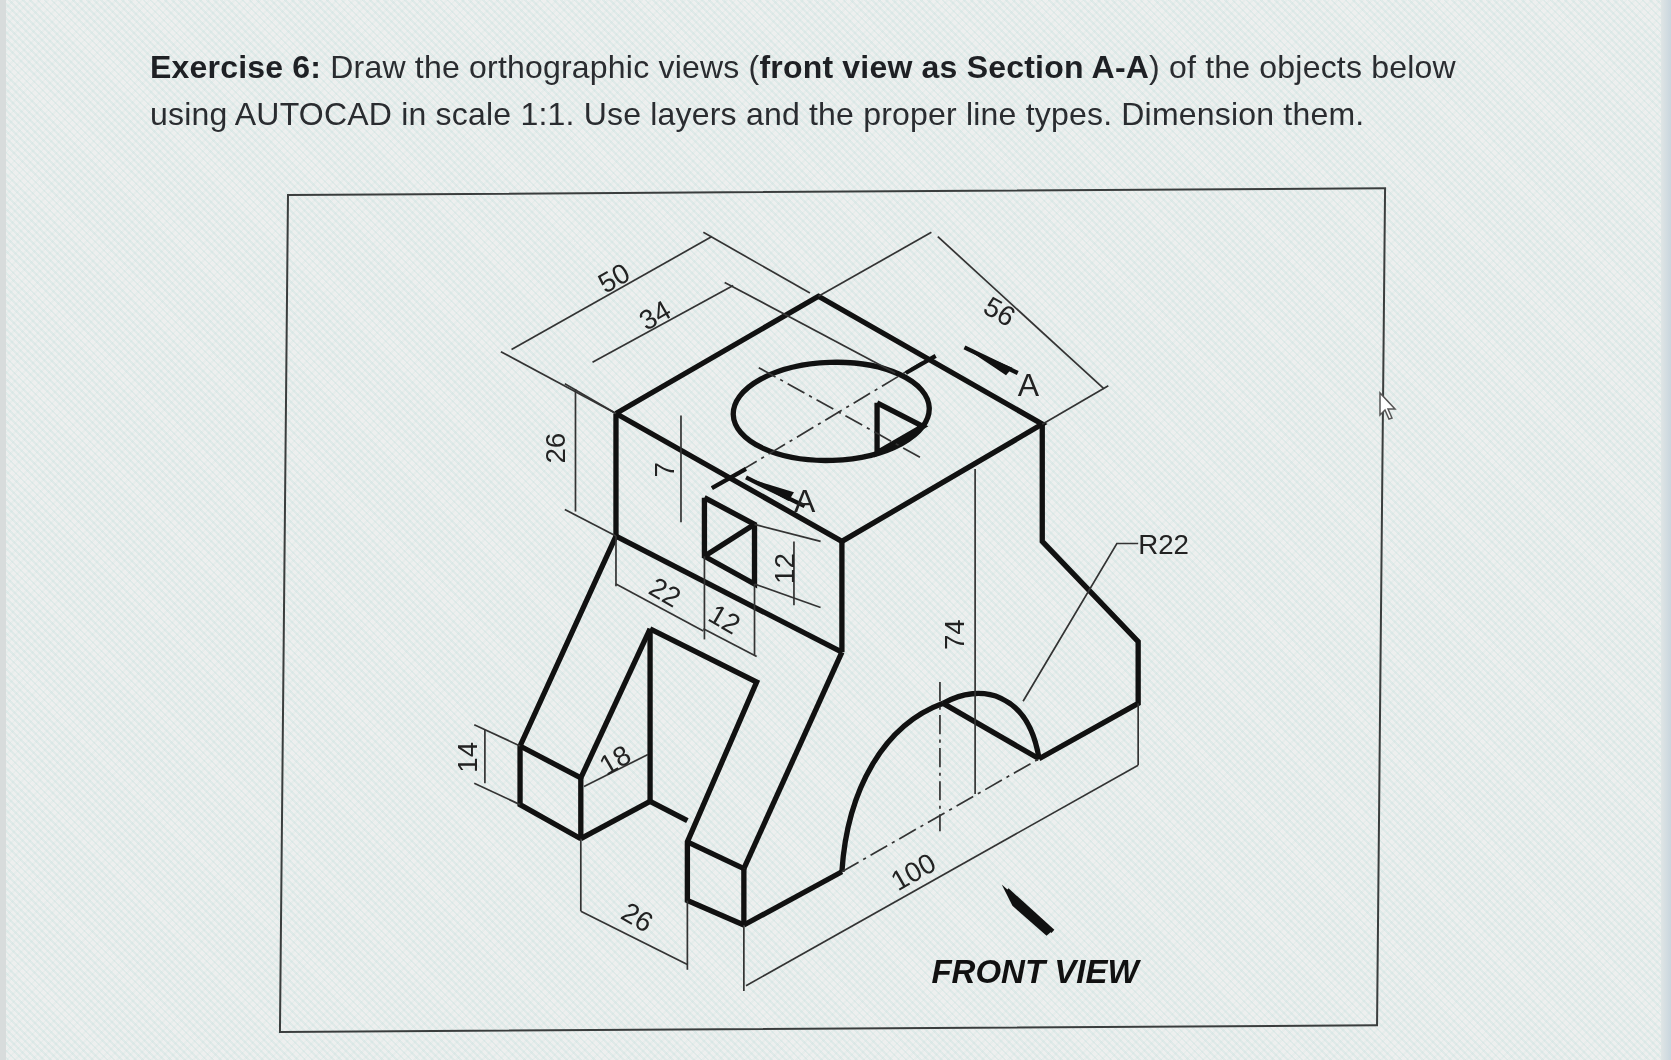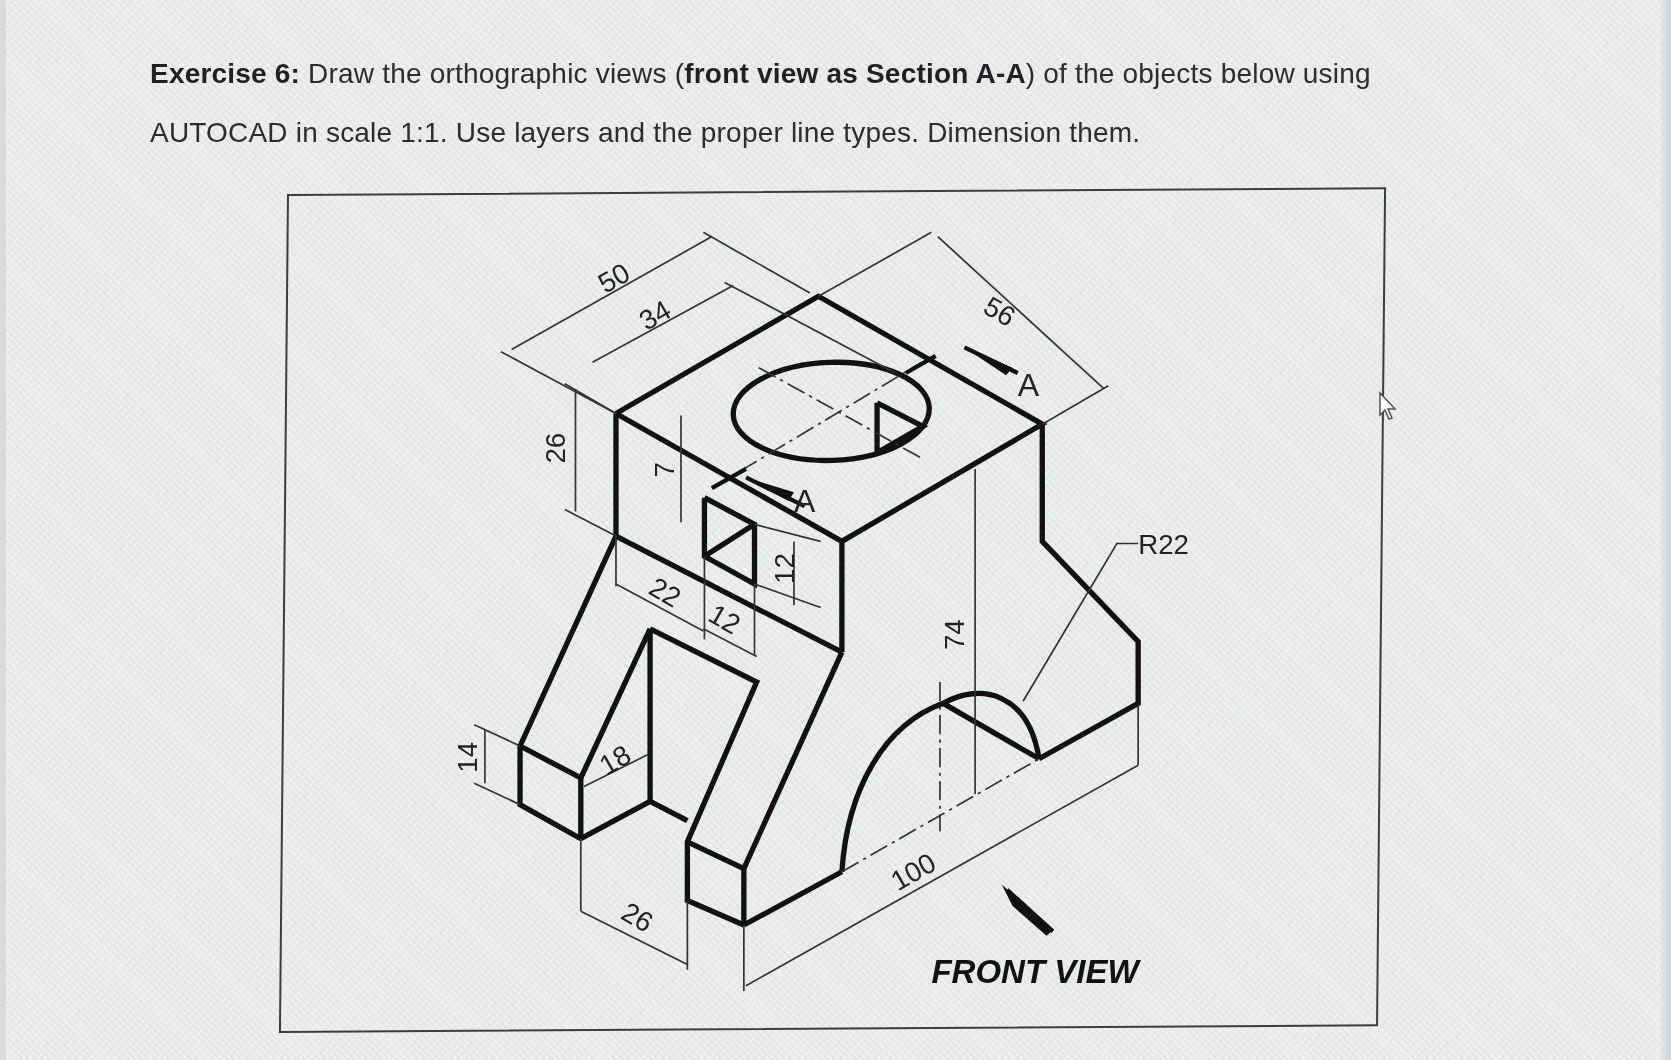--- a/index.html
+++ b/index.html
@@ -8,21 +8,21 @@
     background:
       repeating-linear-gradient(45deg, rgba(200,225,222,0.35) 0 2px, rgba(245,240,240,0.2) 2px 5px),
       repeating-linear-gradient(-45deg, rgba(210,228,226,0.25) 0 2px, rgba(250,245,246,0.15) 2px 6px),
       #e9eeed;
     font-family: "Liberation Sans", sans-serif;
   }
   .screen-edge-left { position:absolute; left:0; top:0; width:6px; height:1060px; background:#d8dcdc; }
   .screen-edge-right { position:absolute; right:0; top:0; width:10px; height:1060px; background:linear-gradient(90deg,#dfe5e5,#c9d6de); }
   .exercise-text {
     position:absolute; left:150px; top:44px; width:1360px;
-    font-size:28px; line-height:59px; color:#2a2c30; letter-spacing:0.2px;
+    font-size:32px; line-height:47px; color:#2a2c30; letter-spacing:0.2px;
   }
   .exercise-text b { color:#1e2024; }
   .figure-frame {
     position:absolute; left:287px; top:194px; width:1095px; height:835px;
     border:2px solid #3a3d3d;
     transform: skewX(-0.9deg) rotate(-0.35deg);
     transform-origin: top left;
   }
   svg.drawing { position:absolute; left:0; top:0; }
   .cursor { position:absolute; left:1378px; top:391px; width:22px; height:32px; }

